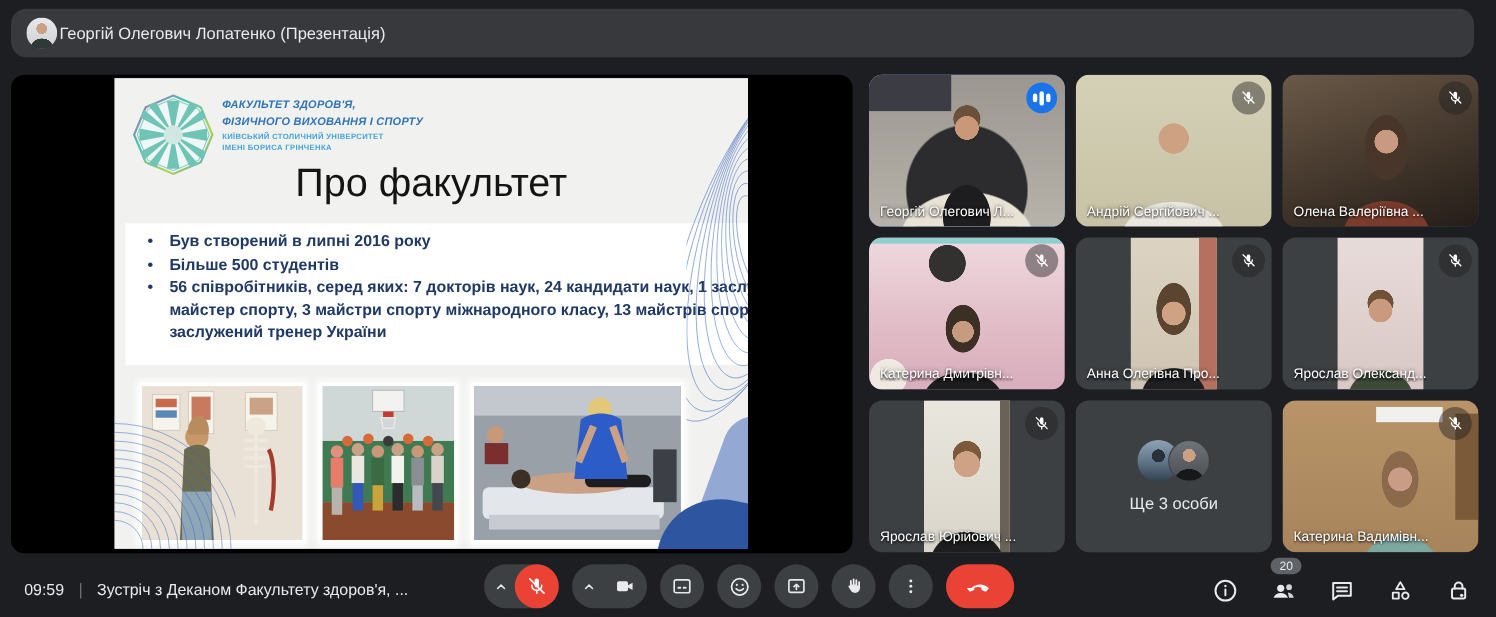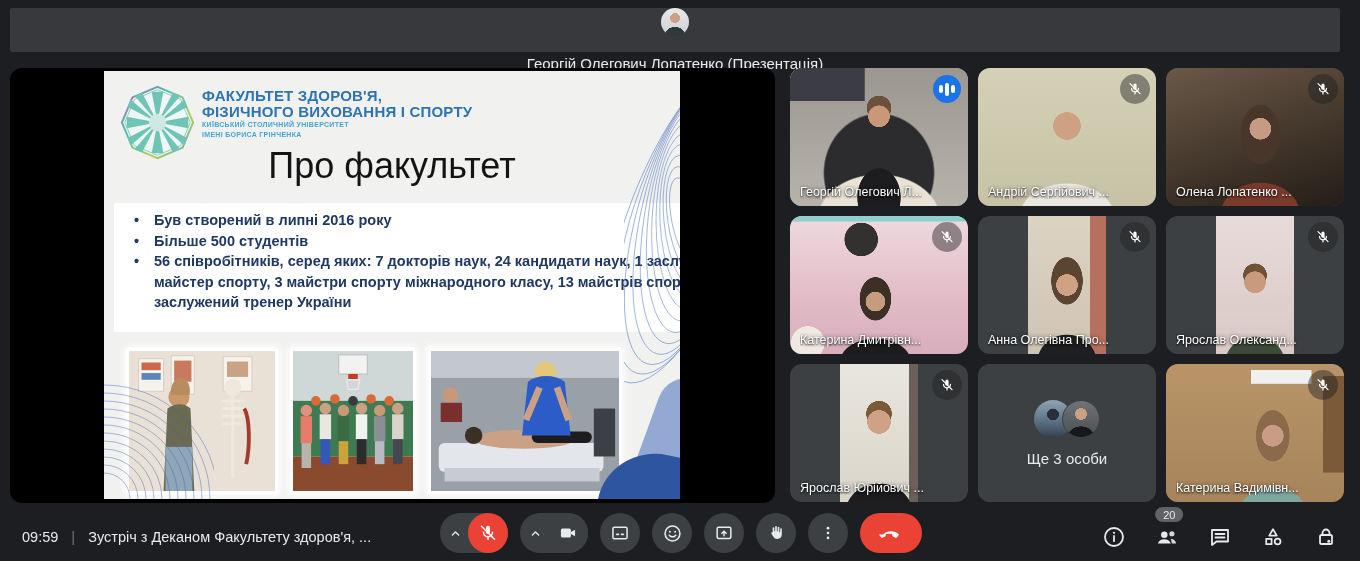--- a/index.html
+++ b/index.html
@@ -2,37 +2,37 @@
 <html><head>
 <meta charset="utf-8">
 <style>
   * { margin:0; padding:0; box-sizing:border-box; }
   html,body { background:#111215; }
   body { font-family:"Liberation Sans", sans-serif; }
   #app { position:relative; width:1360px; height:561px; background:#1d1e22; overflow:hidden; }
 
   
   .top-banner { position:absolute; left:10px; top:8px; width:1330px; height:44px;
-    background:#37393d; border-radius:2px; display:flex; align-items:center; gap:19px; padding:0 14px;flex-direction:column; }
+    background:#37393d; border-radius:14px; display:flex; align-items:center; gap:2px; padding:0 14px; }
   .presenter-avatar { width:28px; height:28px; border-radius:50%; flex:0 0 auto;
     background:
       radial-gradient(circle 5px at 50% 36%, #caa184 97%, rgba(202,161,132,0)) 0 0/100% 100% no-repeat,
       radial-gradient(ellipse 10px 8px at 50% 96%, #2e3a38 97%, rgba(46,58,56,0)) 0 0/100% 100% no-repeat,
       linear-gradient(#e9e9ec,#cfd0d4); }
   .presenter-label { color:#e8eaed; font-size:15px; white-space:nowrap; }
 
   
   .stage { position:absolute; left:10px; top:68px; width:765px; height:435px;
     background:#000; border-radius:12px; overflow:hidden; }
   .slide { position:absolute; left:94px; top:3px; width:576px; height:428px;
     background:#f1f1f0; overflow:hidden; }
 
   .slide-logo { position:absolute; left:15px; top:13px; width:77px; height:77px; }
   .org-block { position:absolute; left:98px; top:17px; }
-  .org-line { color:#2e74b5; font-weight:bold; font-size:15px; line-height:16px; letter-spacing:.2px; }
+  .org-line { color:#2e74b5; font-weight:bold; font-size:10px; line-height:16px; letter-spacing:.2px;font-style:italic; }
   .uni-line { color:#45a5d6; font-weight:bold; font-size:7px; line-height:8.5px; letter-spacing:.3px; margin-top:1px; }
 
   .slide-title { position:absolute; left:0; top:74px; width:100%; text-align:center;
     color:#141414; font-weight:normal; font-size:36px; }
 
   .bullet-strip { position:absolute; left:10px; top:132px; width:641px; height:129px;
     background:rgba(255,255,255,.96); }
   .bullet-strip ul { list-style:none; padding:7px 14px 0 14px; }
   .bullet-strip li { position:relative; padding-left:26px; color:#1f3864; font-weight:bold;
     font-size:14.5px; line-height:20.5px; }
@@ -352,21 +352,21 @@
       <div class="scene scene-olena"></div>
       <div class="mic-off">
         <svg width="16" height="16" viewBox="0 0 24 24" fill="none" stroke="#fff" stroke-width="1.8" stroke-linecap="round">
           <rect x="9.6" y="3.6" width="4.8" height="9.6" rx="2.4" fill="#fff" stroke="none"></rect>
           <path d="M6.8 11a5.2 5.2 0 0 0 10.4 0"></path>
           <line x1="12" y1="16.4" x2="12" y2="19.4"></line>
           <line x1="4.5" y1="4" x2="19.5" y2="19"></line>
         </svg>
       </div>
 
-      <div class="pname">Олена Лопатенко ...</div>
+      <div class="pname">Олена Валеріївна ...</div>
     </div>
       <div class="tile">
       <div class="scene scene-kateryna-d"></div>
       <div class="mic-off">
         <svg width="16" height="16" viewBox="0 0 24 24" fill="none" stroke="#fff" stroke-width="1.8" stroke-linecap="round">
           <rect x="9.6" y="3.6" width="4.8" height="9.6" rx="2.4" fill="#fff" stroke="none"></rect>
           <path d="M6.8 11a5.2 5.2 0 0 0 10.4 0"></path>
           <line x1="12" y1="16.4" x2="12" y2="19.4"></line>
           <line x1="4.5" y1="4" x2="19.5" y2="19"></line>
         </svg>

